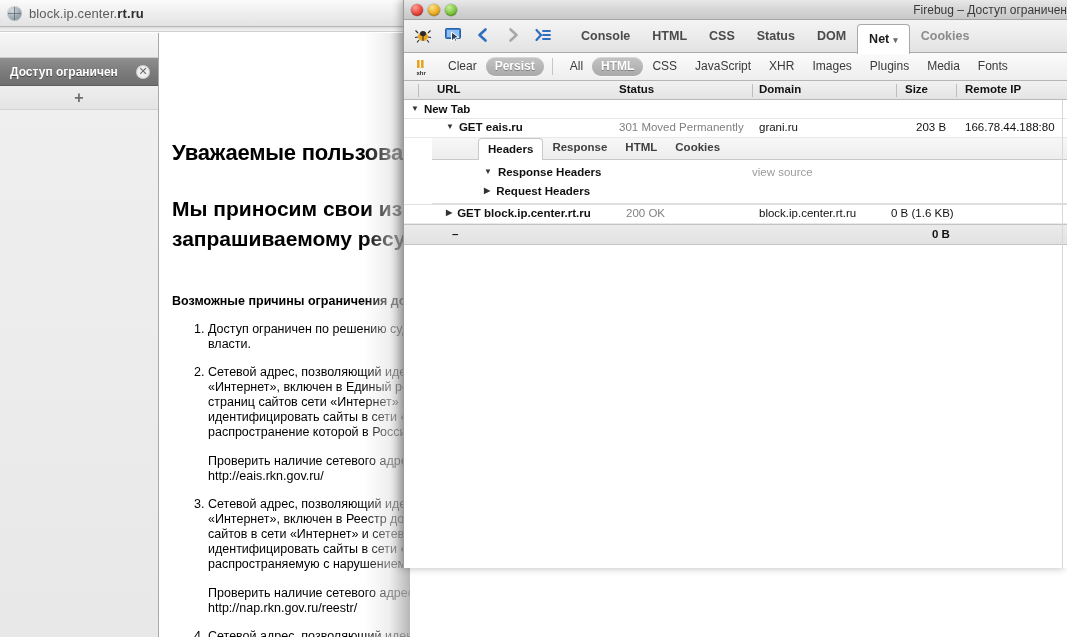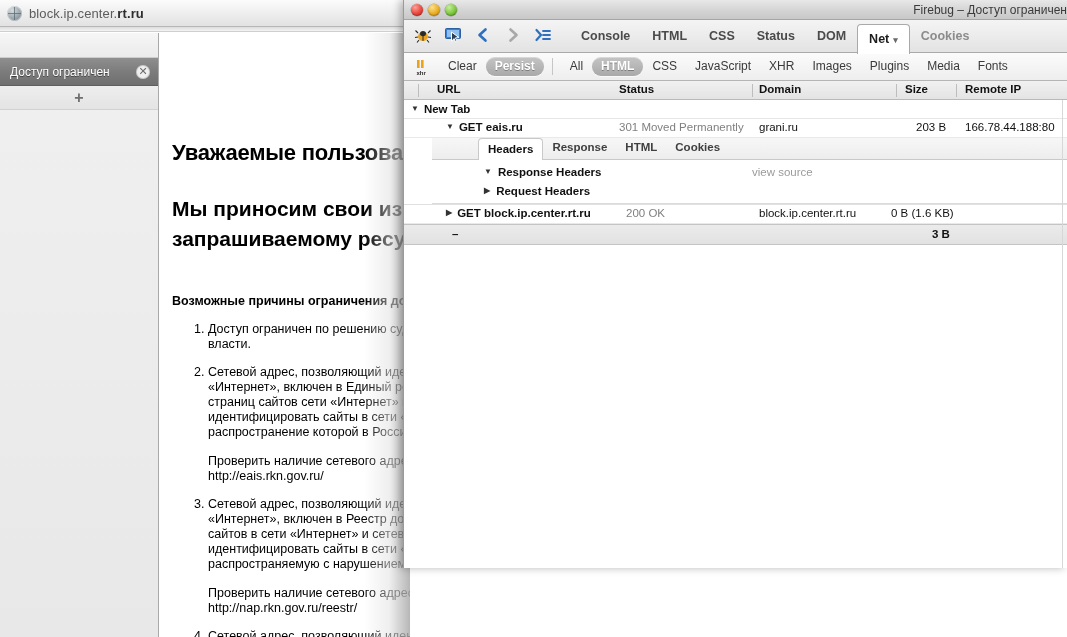--- a/index.html
+++ b/index.html
@@ -57,21 +57,21 @@
     border-bottom: 1px solid #cdcdcd;
   }
   .vtab {
     height: 28px; display: flex; align-items: center;
     padding: 0 8px 0 10px;
     background: linear-gradient(to bottom,#8f8f8f 0%, #7c7c7c 50%, #6f6f6f 100%);
     border-bottom: 1px solid #5f5f5f;
     color: #ffffff;
   }
   .vtab-label {
-    font-size: 12px; font-weight: 400; color: #ffffff;
+    font-size: 12px; font-weight: 700; color: #ffffff;
     text-shadow: 0 1px 0 rgba(0,0,0,.45);
     flex: 1 1 auto; white-space: nowrap; overflow: hidden;
   }
   .vtab-close {
     width: 14px; height: 14px; border-radius: 50%;
     background: #efefef; color: #6b6b6b;
     font-size: 11px; line-height: 13px; text-align: center;
     font-family: "DejaVu Sans", sans-serif; font-weight: 700;
     flex: 0 0 auto; box-shadow: inset 0 0 0 1px rgba(0,0,0,.15);
   }
@@ -443,21 +443,21 @@
           <span class="tri">▶</span>
           <span>GET block.ip.center.rt.ru</span>
         </span>
         <span class="cell st" style="left:222px">200 OK</span>
         <span class="cell dm" style="left:355px">block.ip.center.rt.ru</span>
         <span class="cell sz" style="left:487px">0 B (1.6 KB)</span>
       </div>
 
       <div class="net-summary">
         <span class="cell" style="left:48px">–</span>
-        <span class="cell" style="left:528px">3 B</span>
+        <span class="cell" style="left:528px">0 B</span>
       </div>
 
       <div class="fb-blank" style="height:290px"></div>
       <div class="col-edge" style="left:658px; height:637px;"></div>
     </div>
 
   </div>
 </div>
 
 </body></html>

